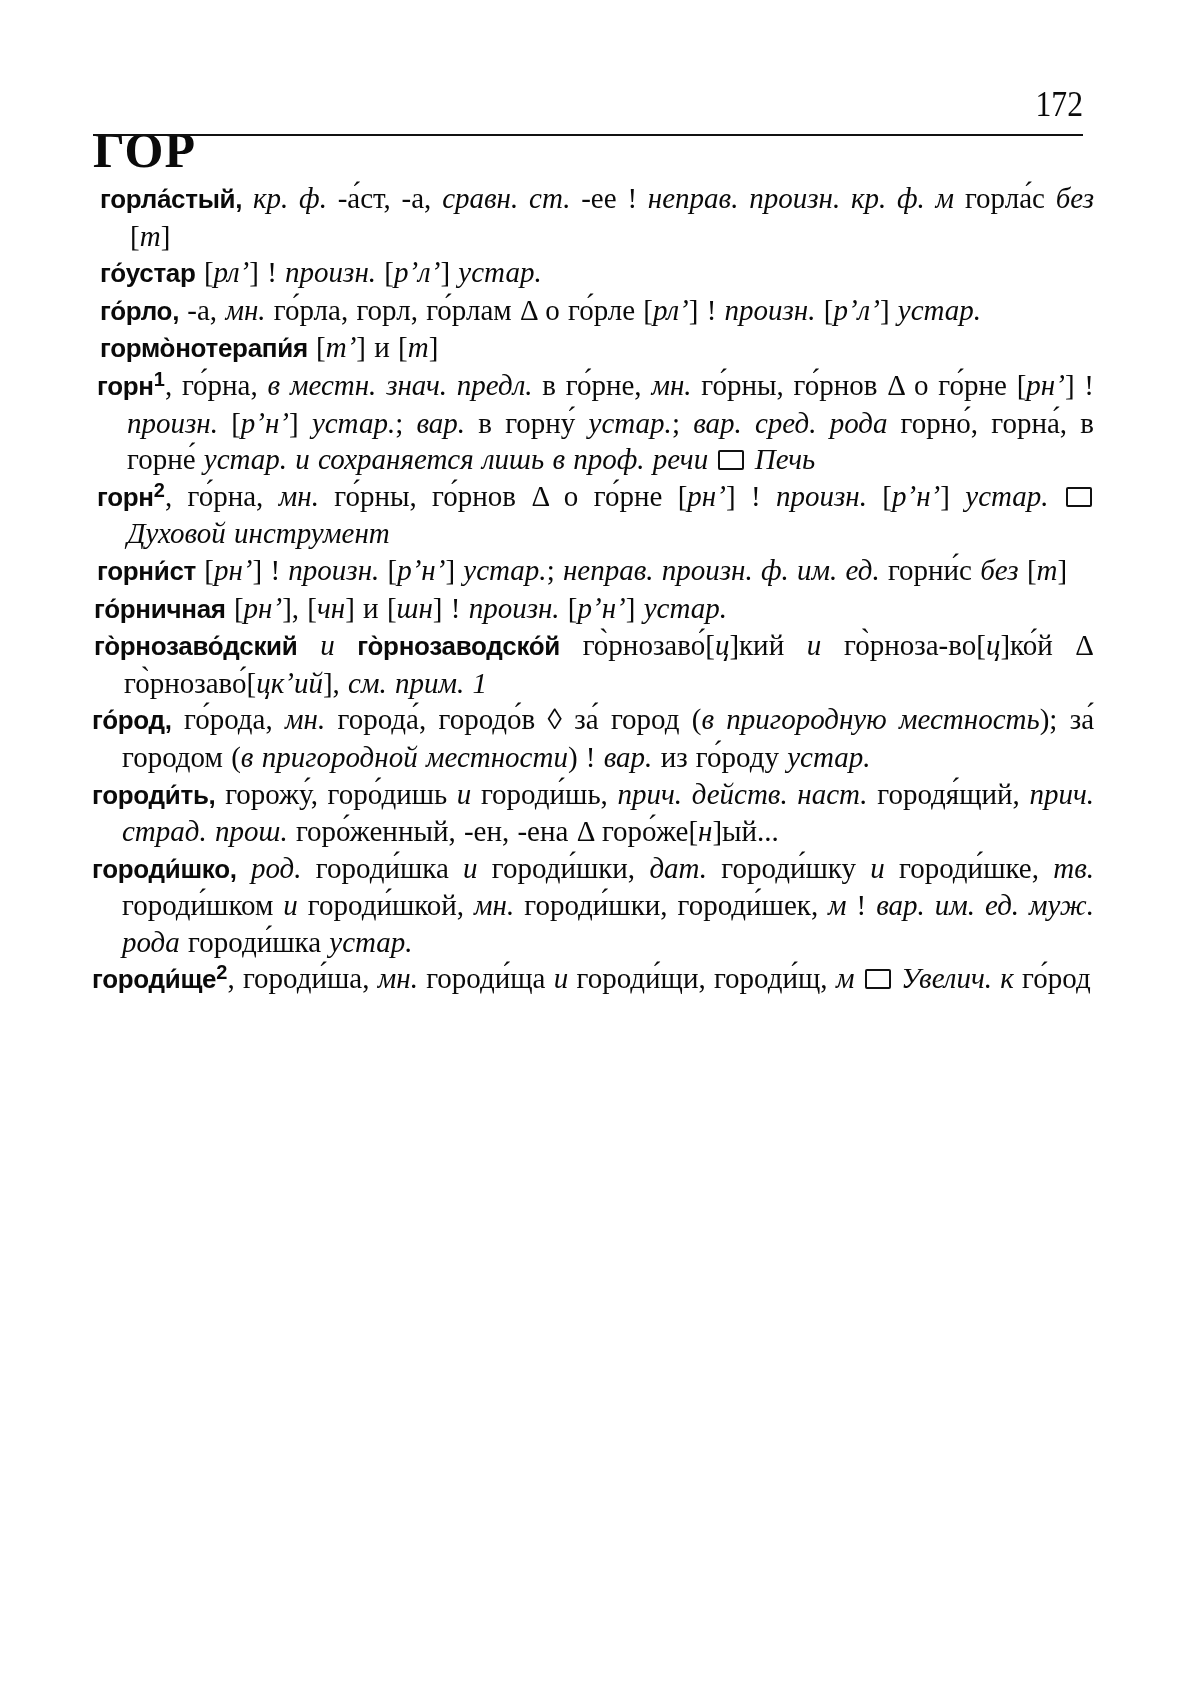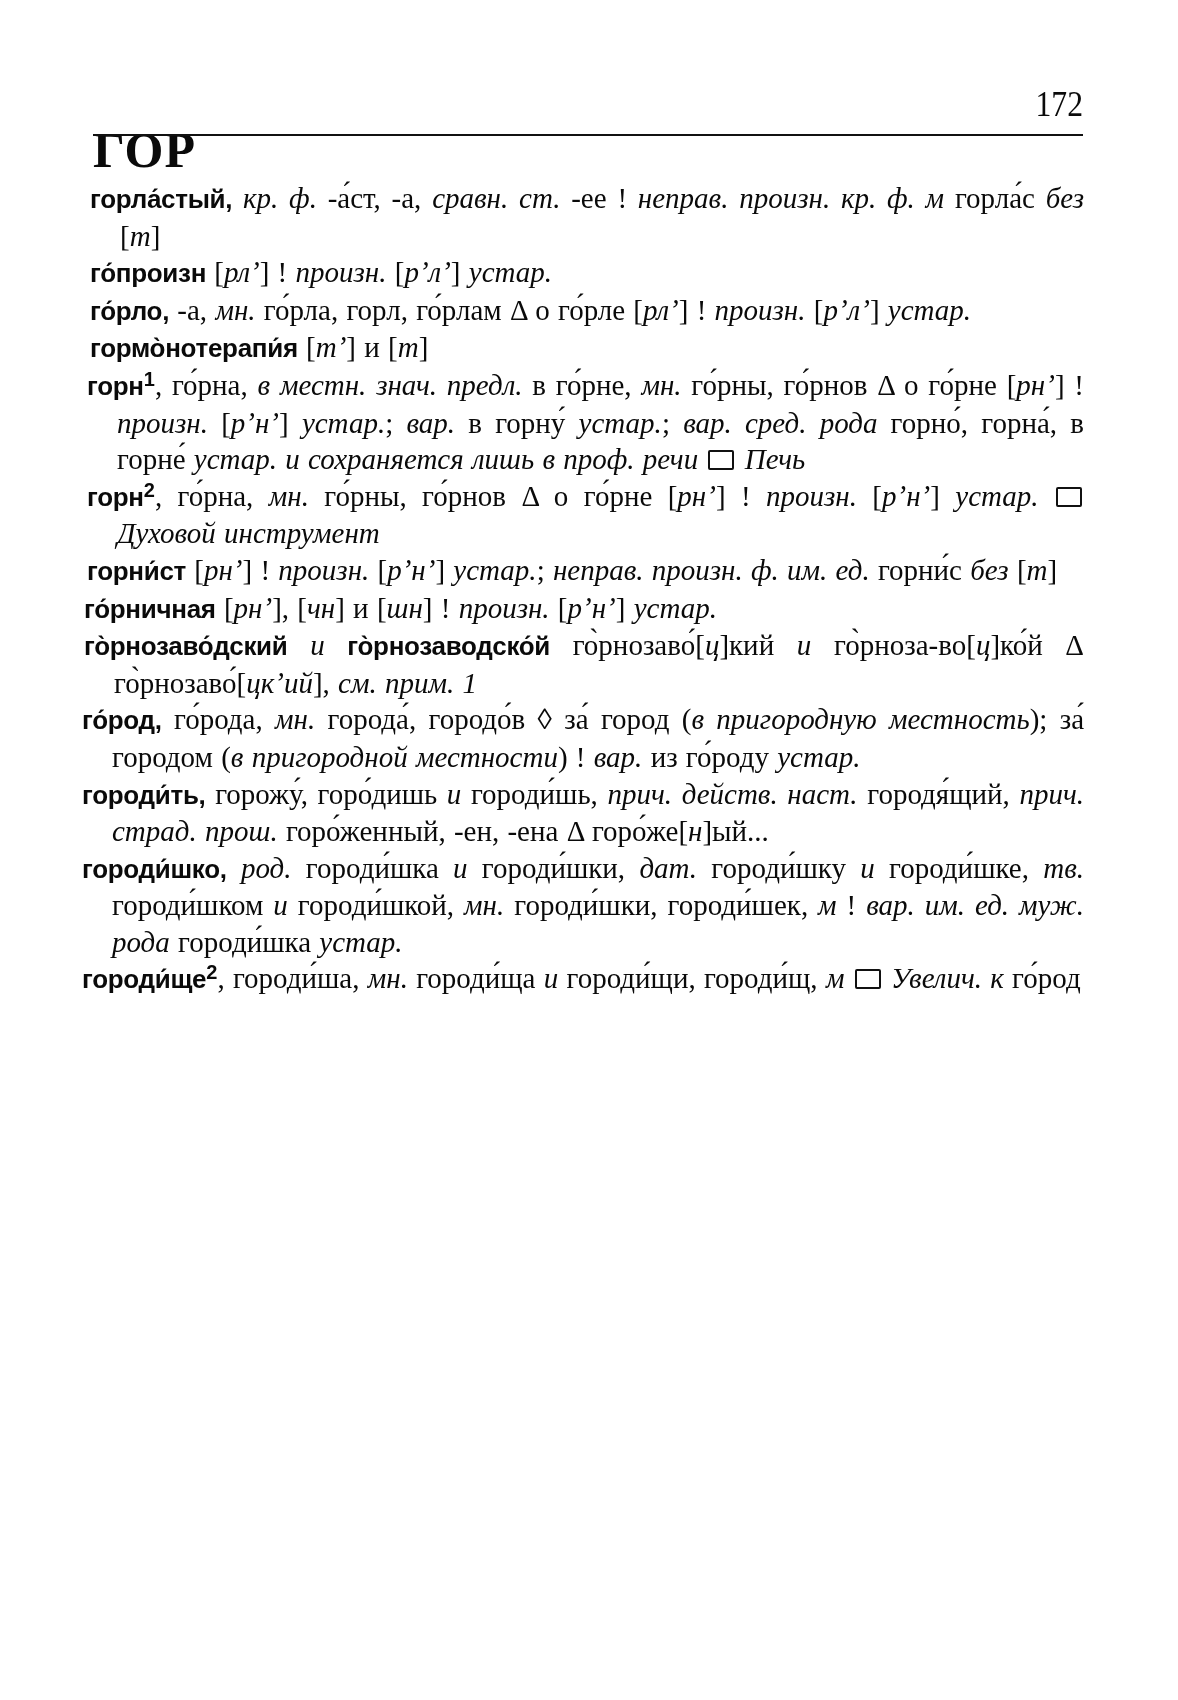--- a/index.html
+++ b/index.html
@@ -46,21 +46,21 @@
     .header-rule {
       position: absolute;
       left: 0;
       right: 0;
       top: 60px;
       height: 0;
       border-top: 2px solid #111;
     }
     .entries {
       position: absolute;
-      left: 90px;
+      left: 100px;
       top: 180px;
       width: 994px;
       font-family: "Liberation Serif", serif;
       font-size: 29px;
       line-height: 36.6px;
     }
     .entry {
       padding-left: 30px;
       text-indent: -30px;
       text-align: justify;
@@ -102,21 +102,21 @@
 <body>
 
 <div class="page-header">
   <div class="running-head">ГОР</div>
   <div class="page-number">172</div>
   <div class="header-rule"></div>
 </div>
 
 <div class="entries" id="entries">
     <div class="entry"><span class="seg-b">горла́стый,</span><span class="seg-n"> </span><span class="seg-i">кр. ф.</span><span class="seg-n"> -а́ст, -а, </span><span class="seg-i">сравн. ст.</span><span class="seg-n"> -ее ! </span><span class="seg-i">неправ. произн. кр. ф. м</span><span class="seg-n"> горла́с </span><span class="seg-i">без</span><span class="seg-n"> [</span><span class="seg-i">т</span><span class="seg-n">]</span></div>
-    <div class="entry"><span class="seg-b">го́произн</span><span class="seg-n"> [</span><span class="seg-i">рлʼ</span><span class="seg-n">] ! </span><span class="seg-i">произн.</span><span class="seg-n"> [</span><span class="seg-i">рʼлʼ</span><span class="seg-n">] </span><span class="seg-i">устар.</span></div>
+    <div class="entry"><span class="seg-b">го́устар</span><span class="seg-n"> [</span><span class="seg-i">рлʼ</span><span class="seg-n">] ! </span><span class="seg-i">произн.</span><span class="seg-n"> [</span><span class="seg-i">рʼлʼ</span><span class="seg-n">] </span><span class="seg-i">устар.</span></div>
     <div class="entry"><span class="seg-b">го́рло,</span><span class="seg-n"> -а, </span><span class="seg-i">мн.</span><span class="seg-n"> го́рла, горл, го́рлам Δ о го́рле [</span><span class="seg-i">рлʼ</span><span class="seg-n">] ! </span><span class="seg-i">произн.</span><span class="seg-n"> [</span><span class="seg-i">рʼлʼ</span><span class="seg-n">] </span><span class="seg-i">устар.</span></div>
     <div class="entry"><span class="seg-b">гормо̀нотерапи́я</span><span class="seg-n"> [</span><span class="seg-i">тʼ</span><span class="seg-n">] и [</span><span class="seg-i">т</span><span class="seg-n">]</span></div>
     <div class="entry shift1"><span class="seg-b">горн</span><span class="seg-sup">1</span><span class="seg-n">, го́рна, </span><span class="seg-i">в местн. знач. предл.</span><span class="seg-n"> в го́рне, </span><span class="seg-i">мн.</span><span class="seg-n"> го́рны, го́рнов Δ о го́рне [</span><span class="seg-i">рнʼ</span><span class="seg-n">] ! </span><span class="seg-i">произн.</span><span class="seg-n"> [</span><span class="seg-i">рʼнʼ</span><span class="seg-n">] </span><span class="seg-i">устар.</span><span class="seg-n">; </span><span class="seg-i">вар.</span><span class="seg-n"> в горну́ </span><span class="seg-i">устар.</span><span class="seg-n">; </span><span class="seg-i">вар. сред. рода</span><span class="seg-n"> горно́, горна́, в горне́ </span><span class="seg-i">устар. и сохраняется лишь в проф. речи</span><span class="seg-n"> </span><span class="seg-box"></span><span class="seg-n"> </span><span class="seg-i">Печь</span></div>
     <div class="entry shift1"><span class="seg-b">горн</span><span class="seg-sup">2</span><span class="seg-n">, го́рна, </span><span class="seg-i">мн.</span><span class="seg-n"> го́рны, го́рнов Δ о го́рне [</span><span class="seg-i">рнʼ</span><span class="seg-n">] ! </span><span class="seg-i">произн.</span><span class="seg-n"> [</span><span class="seg-i">рʼнʼ</span><span class="seg-n">] </span><span class="seg-i">устар.</span><span class="seg-n"> </span><span class="seg-box"></span><span class="seg-n"> </span><span class="seg-i">Духовой инструмент</span></div>
     <div class="entry shift1"><span class="seg-b">горни́ст</span><span class="seg-n"> [</span><span class="seg-i">рнʼ</span><span class="seg-n">] ! </span><span class="seg-i">произн.</span><span class="seg-n"> [</span><span class="seg-i">рʼнʼ</span><span class="seg-n">] </span><span class="seg-i">устар.</span><span class="seg-n">; </span><span class="seg-i">неправ. произн. ф. им. ед.</span><span class="seg-n"> горни́с </span><span class="seg-i">без</span><span class="seg-n"> [</span><span class="seg-i">т</span><span class="seg-n">]</span></div>
     <div class="entry shift2"><span class="seg-b">го́рничная</span><span class="seg-n"> [</span><span class="seg-i">рнʼ</span><span class="seg-n">], [</span><span class="seg-i">чн</span><span class="seg-n">] и [</span><span class="seg-i">шн</span><span class="seg-n">] ! </span><span class="seg-i">произн.</span><span class="seg-n"> [</span><span class="seg-i">рʼнʼ</span><span class="seg-n">] </span><span class="seg-i">устар.</span></div>
     <div class="entry shift2"><span class="seg-b">го̀рнозаво́дский</span><span class="seg-n"> </span><span class="seg-i">и</span><span class="seg-n"> </span><span class="seg-b">го̀рнозаводско́й</span><span class="seg-n"> го̀рнозаво́[</span><span class="seg-i">ц</span><span class="seg-n">]кий </span><span class="seg-i">и</span><span class="seg-n"> го̀рноза-во[</span><span class="seg-i">ц</span><span class="seg-n">]ко́й Δ го̀рнозаво́[</span><span class="seg-i">цкʼий</span><span class="seg-n">], </span><span class="seg-i">см. прим. 1</span></div>
     <div class="entry shift3"><span class="seg-b">го́род,</span><span class="seg-n"> го́рода, </span><span class="seg-i">мн.</span><span class="seg-n"> города́, городо́в ◊ за́ город (</span><span class="seg-i">в пригородную местность</span><span class="seg-n">); за́ городом (</span><span class="seg-i">в пригородной местности</span><span class="seg-n">) ! </span><span class="seg-i">вар.</span><span class="seg-n"> из го́роду </span><span class="seg-i">устар.</span></div>
     <div class="entry shift3"><span class="seg-b">городи́ть,</span><span class="seg-n"> горожу́, горо́дишь </span><span class="seg-i">и</span><span class="seg-n"> городи́шь, </span><span class="seg-i">прич. действ. наст.</span><span class="seg-n"> городя́щий, </span><span class="seg-i">прич. страд. прош.</span><span class="seg-n"> горо́женный, -ен, -ена Δ горо́же[</span><span class="seg-i">н</span><span class="seg-n">]ый...</span></div>
     <div class="entry shift3"><span class="seg-b">городи́шко,</span><span class="seg-n"> </span><span class="seg-i">род.</span><span class="seg-n"> городи́шка </span><span class="seg-i">и</span><span class="seg-n"> городи́шки, </span><span class="seg-i">дат.</span><span class="seg-n"> городи́шку </span><span class="seg-i">и</span><span class="seg-n"> городи́шке, </span><span class="seg-i">тв.</span><span class="seg-n"> городи́шком </span><span class="seg-i">и</span><span class="seg-n"> городи́шкой, </span><span class="seg-i">мн.</span><span class="seg-n"> городи́шки, городи́шек, </span><span class="seg-i">м</span><span class="seg-n"> ! </span><span class="seg-i">вар. им. ед. муж. рода</span><span class="seg-n"> городи́шка </span><span class="seg-i">устар.</span></div>

